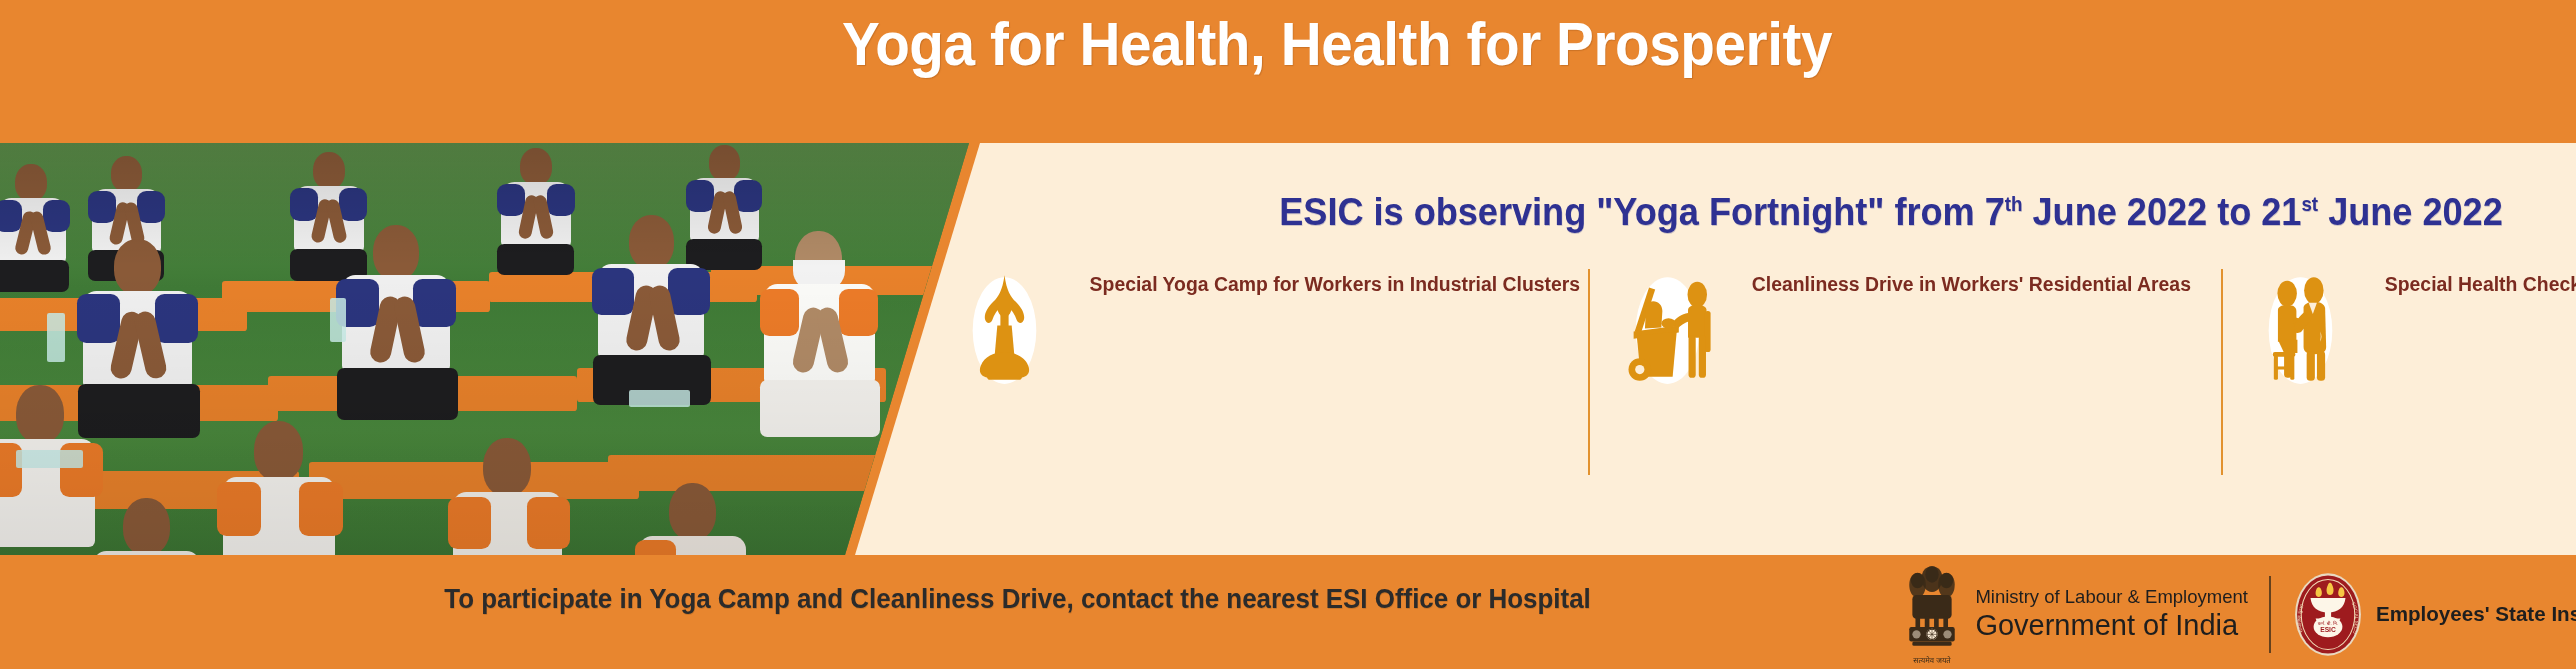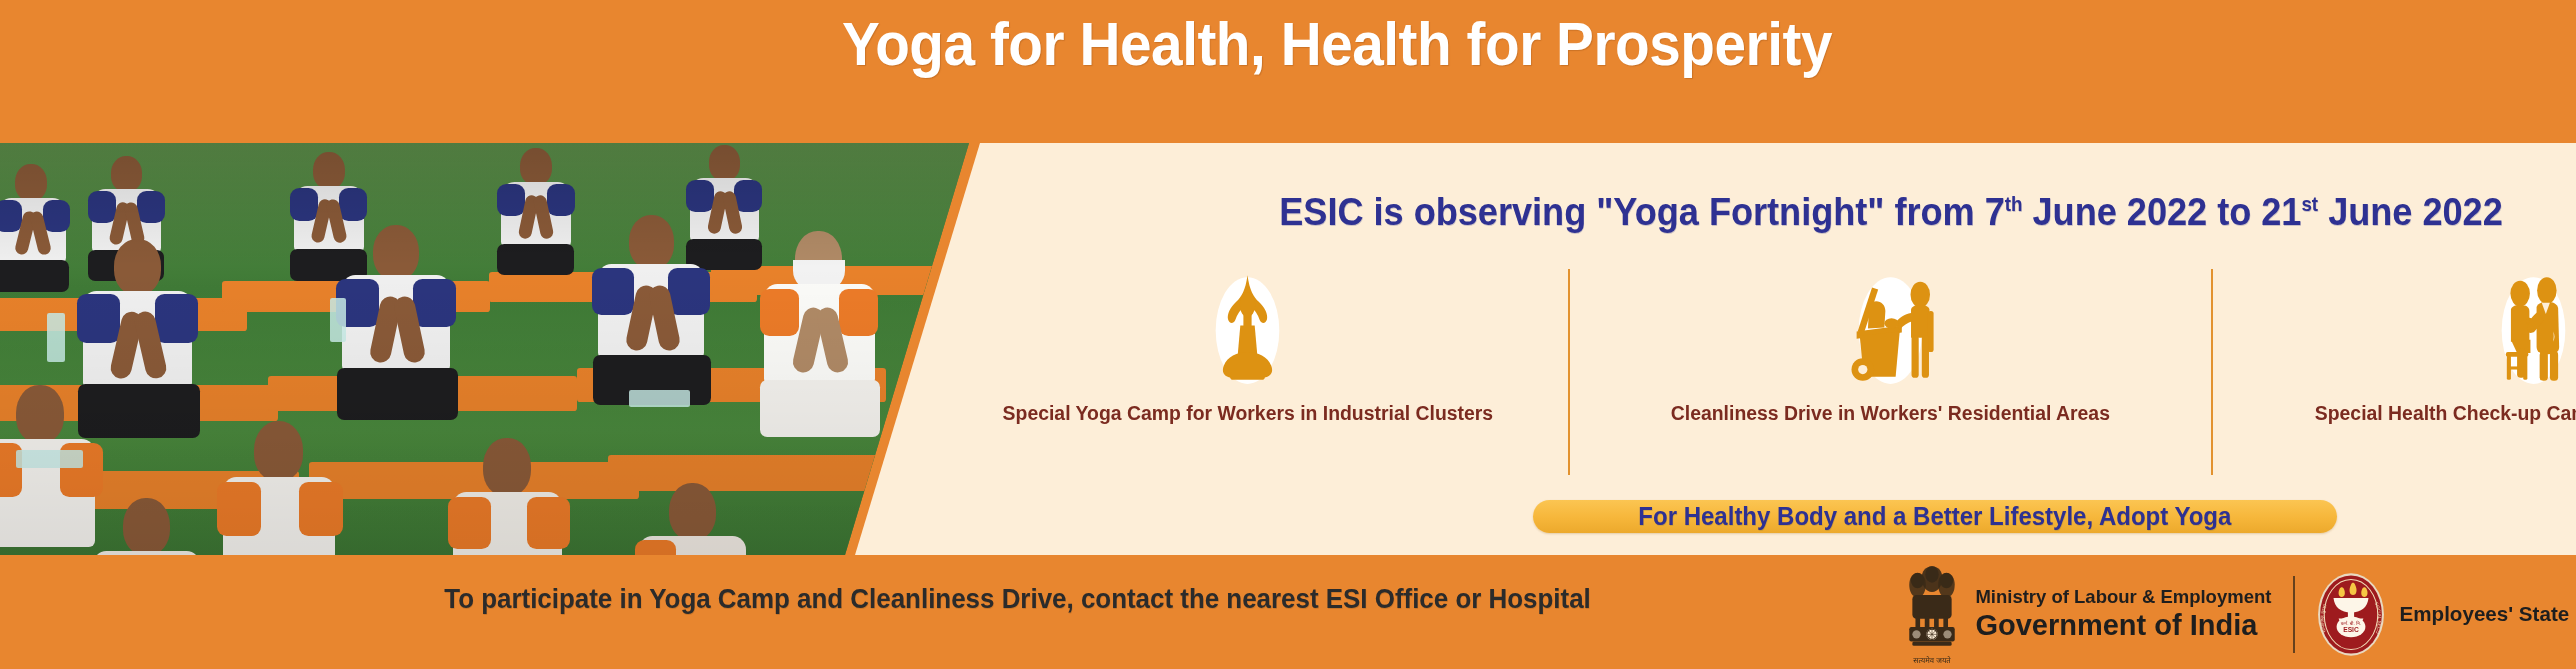--- a/index.html
+++ b/index.html
@@ -80,21 +80,21 @@
   }
   .headline sup{font-size:.52em;vertical-align:super;}
 
   
   .features{
     position:absolute;left:927px;top:264px;width:1927px;height:227px;
     display:flex;align-items:flex-start;
   }
   .feature{
     position:relative;flex:1 1 0;height:227px;
-    display:flex;flex-direction:column;align-items:center;
+    display:flex;flex-direction:row;
   }
   .divider{
     width:0;flex:0 0 0;height:206px;margin-top:5.2px;
     border-left:2.1px solid #e2922f;
   }
   .icon-wrap{
     width:155px;height:129px;position:relative;
     display:flex;align-items:center;justify-content:center;
   }
   .icon-wrap svg{display:block;}
@@ -136,21 +136,21 @@
     text-shadow:0.5px 0.5px 0.5px rgba(120,70,20,.25);
   }
 
   .logo-row{
     position:absolute;left:1901px;top:565px;width:969px;height:98px;
     display:flex;align-items:center;
   }
   .gov-block{display:flex;align-items:center;gap:12.4px;}
   .gov-text{
     font-family:"Liberation Sans Narrow","Liberation Sans",sans-serif;
-    font-weight:700;color:#1e1e1e;line-height:1.18;white-space:nowrap;
+    font-weight:400;color:#1e1e1e;line-height:1.18;white-space:nowrap;
   }
   .gov-text .l1{font-size:18.5px;display:block;}
   .gov-text .l2{font-size:29px;display:block;}
   .vdivider{
     width:1.5px;height:77px;background:#3a2a18;opacity:.75;margin:0 21.6px;
   }
   .esic-block{display:flex;align-items:center;gap:13.4px;}
   .esic-text{
     font-family:"Liberation Sans Narrow","Liberation Sans",sans-serif;
     font-weight:700;font-size:20.6px;color:#1e1e1e;white-space:nowrap;
@@ -392,23 +392,20 @@
           <rect x="122" y="158" width="16" height="58" rx="7" fill="#dd9212"></rect>
           <rect x="142" y="158" width="16" height="58" rx="7" fill="#dd9212"></rect>
           <path d="M126 64 L 134 86 L 142 64 Z" fill="#fdeed8"></path>
           <path d="M148 120 C 152 126 152 134 148 140 C 150 132 150 126 148 120 Z" fill="#fdeed8"></path>
         </svg>
       </div>
       <div class="feature-label">Special Health Check-up Camp in ESI Hospitals</div>
     </div>
   </div>
 
-  <div class="pill">
-    <span class="pill-text">For Healthy Body and a Better Lifestyle, Adopt Yoga</span>
-  </div>
 
   <div class="bottom-bar"></div>
 
   <div class="contact-line">To participate in Yoga Camp and Cleanliness Drive, contact the nearest ESI Office or Hospital</div>
 
   <div class="logo-row">
 
     <div class="gov-block">
       <div>
         <svg class="emblem" viewBox="0 0 120 176" xmlns="http://www.w3.org/2000/svg">

